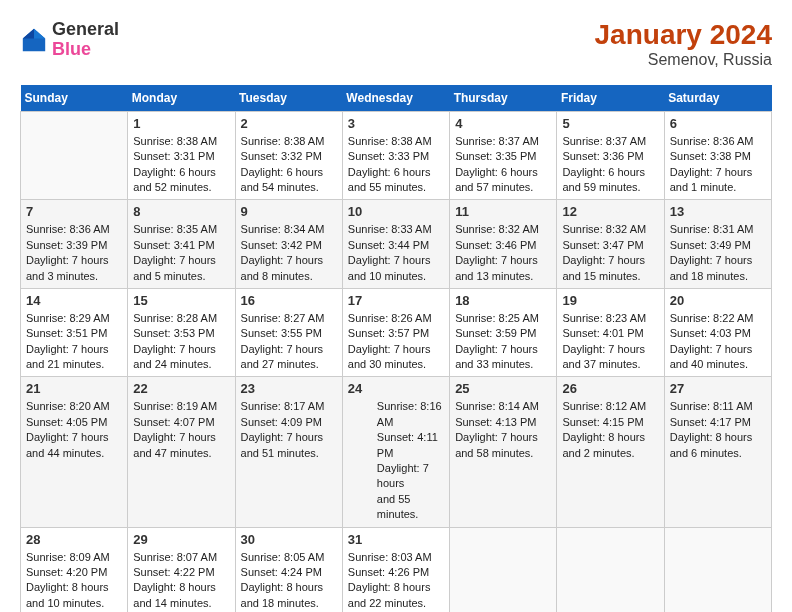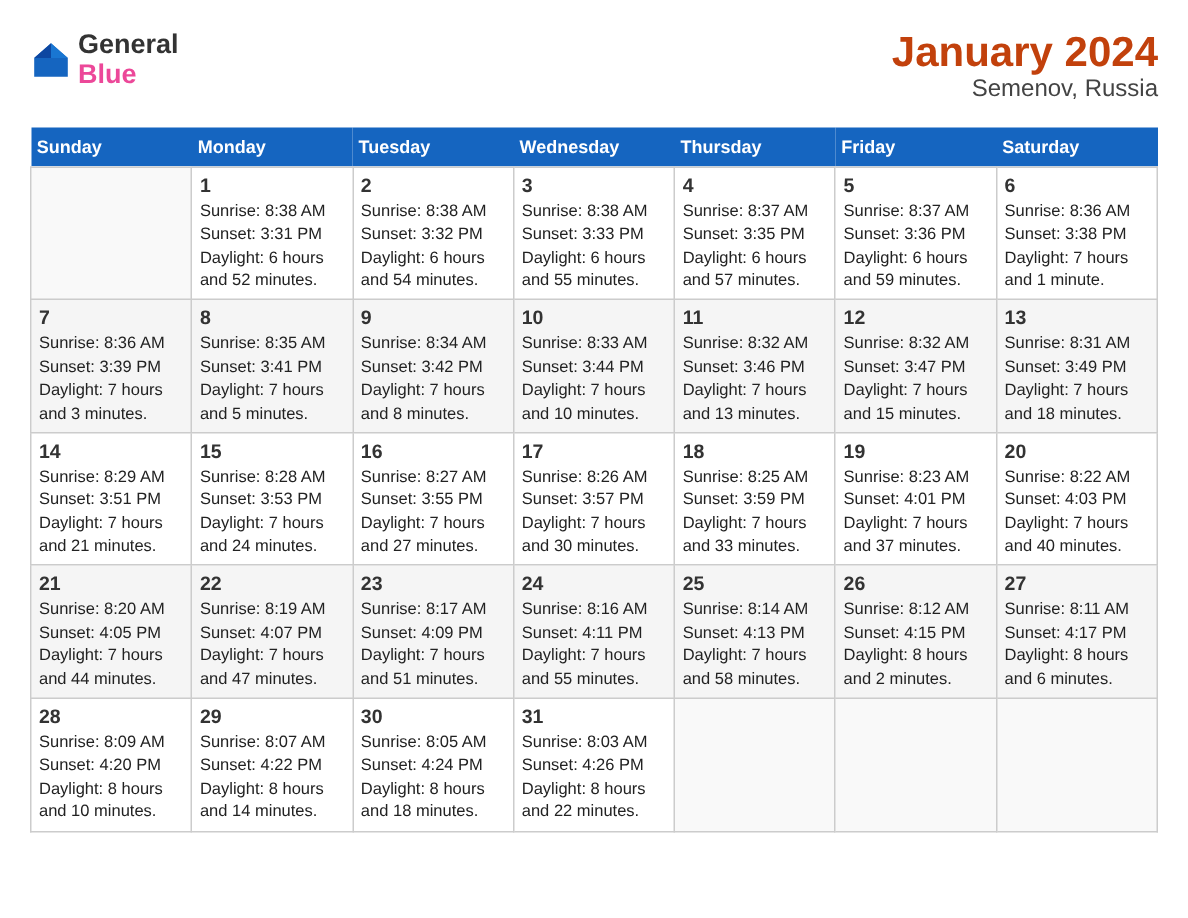--- a/index.html
+++ b/index.html
@@ -286,21 +286,21 @@
         </td>
         <td>
           <span class="day-number">23</span>
           <div class="day-info" style="white-space: pre-line;">Sunrise: 8:17 AM
 Sunset: 4:09 PM
 Daylight: 7 hours
 and 51 minutes.</div>
         </td>
         <td>
           <span class="day-number">24</span>
-          <div class="day-info" style="white-space: pre-line;">Sunrise: 8:16 AM
+          <div class="day-info" style="white-space: pre-line; margin-left: 29px;">Sunrise: 8:16 AM
 Sunset: 4:11 PM
 Daylight: 7 hours
 and 55 minutes.</div>
         </td>
         <td>
           <span class="day-number">25</span>
           <div class="day-info" style="white-space: pre-line;">Sunrise: 8:14 AM
 Sunset: 4:13 PM
 Daylight: 7 hours
 and 58 minutes.</div>

